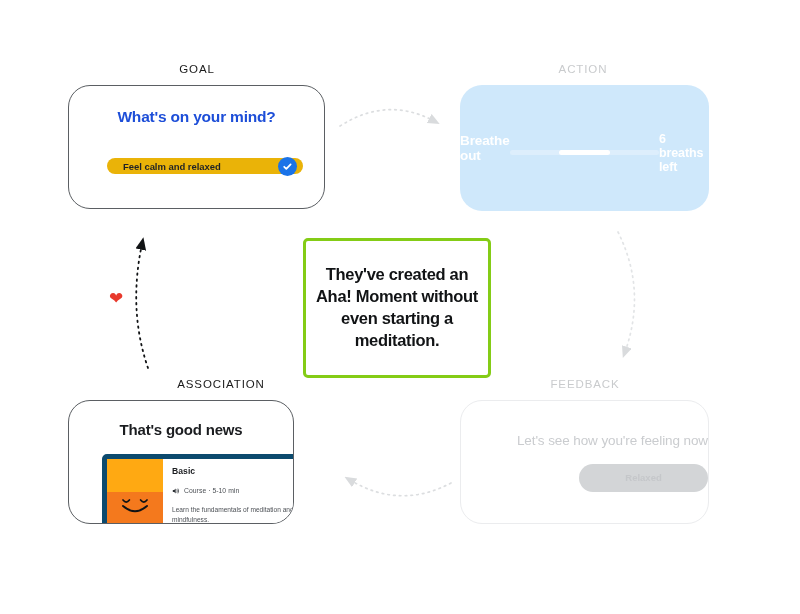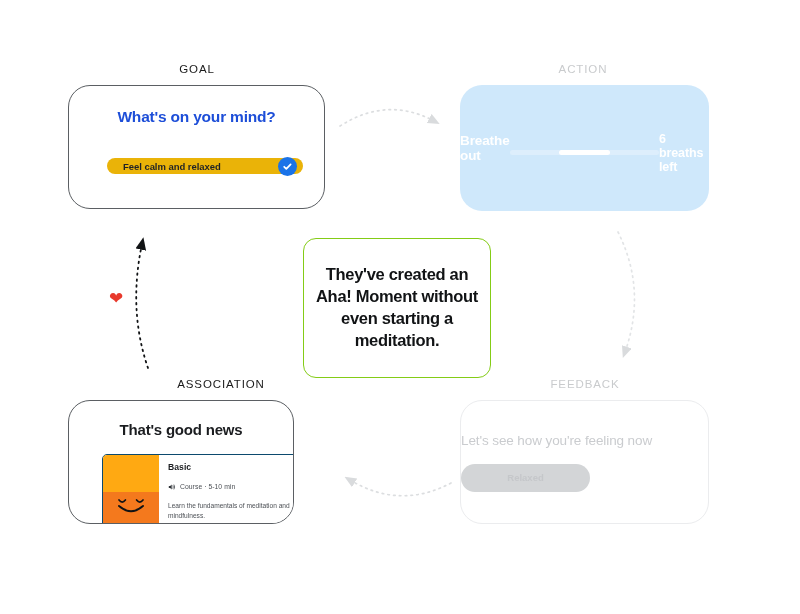--- a/index.html
+++ b/index.html
@@ -152,21 +152,21 @@
     letter-spacing: -0.2px;
   }
   .course-card {
     position: absolute;
     left: 33px;
     top: 53px;
     width: 208px;
     height: 74px;
     box-sizing: border-box;
     background: #ffffff;
-    border: 1px solid #0c4a6e;
+    border: 5px solid #0c4a6e;
     border-top-left-radius: 5px;
     border-top-right-radius: 5px;
     display: flex;
     overflow: hidden;
   }
   .course-thumb {
     width: 56px;
     flex: none;
     position: relative;
     background: linear-gradient(180deg, #ffa912 0%, #ffa912 52%, #f4791d 52%, #f4791d 100%);
@@ -205,21 +205,21 @@
     line-height: 1.45;
     color: #4d5156;
   }
 
   
   .feedback-inner {
     position: absolute;
     inset: 0;
     display: flex;
     flex-direction: column;
-    align-items: flex-start;
+    align-items: flex-end;
     justify-content: center;
   }
   .feedback-title {
     font-size: 13.5px;
     color: #cacccf;
     letter-spacing: -0.1px;
   }
   .feedback-pill {
     margin-top: 16px;
     width: 129px;
@@ -238,22 +238,22 @@
 
   
   #callout {
     position: absolute;
     left: 303px;
     top: 238px;
     width: 188px;
     height: 140px;
     box-sizing: border-box;
     background: #ffffff;
-    border: 1px solid #84cc16;
-    border-radius: 13px;
+    border: 3px solid #84cc16;
+    border-radius: 5px;
     display: flex;
     align-items: center;
     justify-content: center;
   }
   .callout-text {
     text-align: center;
     font-size: 16.5px;
     font-weight: 700;
     line-height: 1.33;
     color: #111315;

